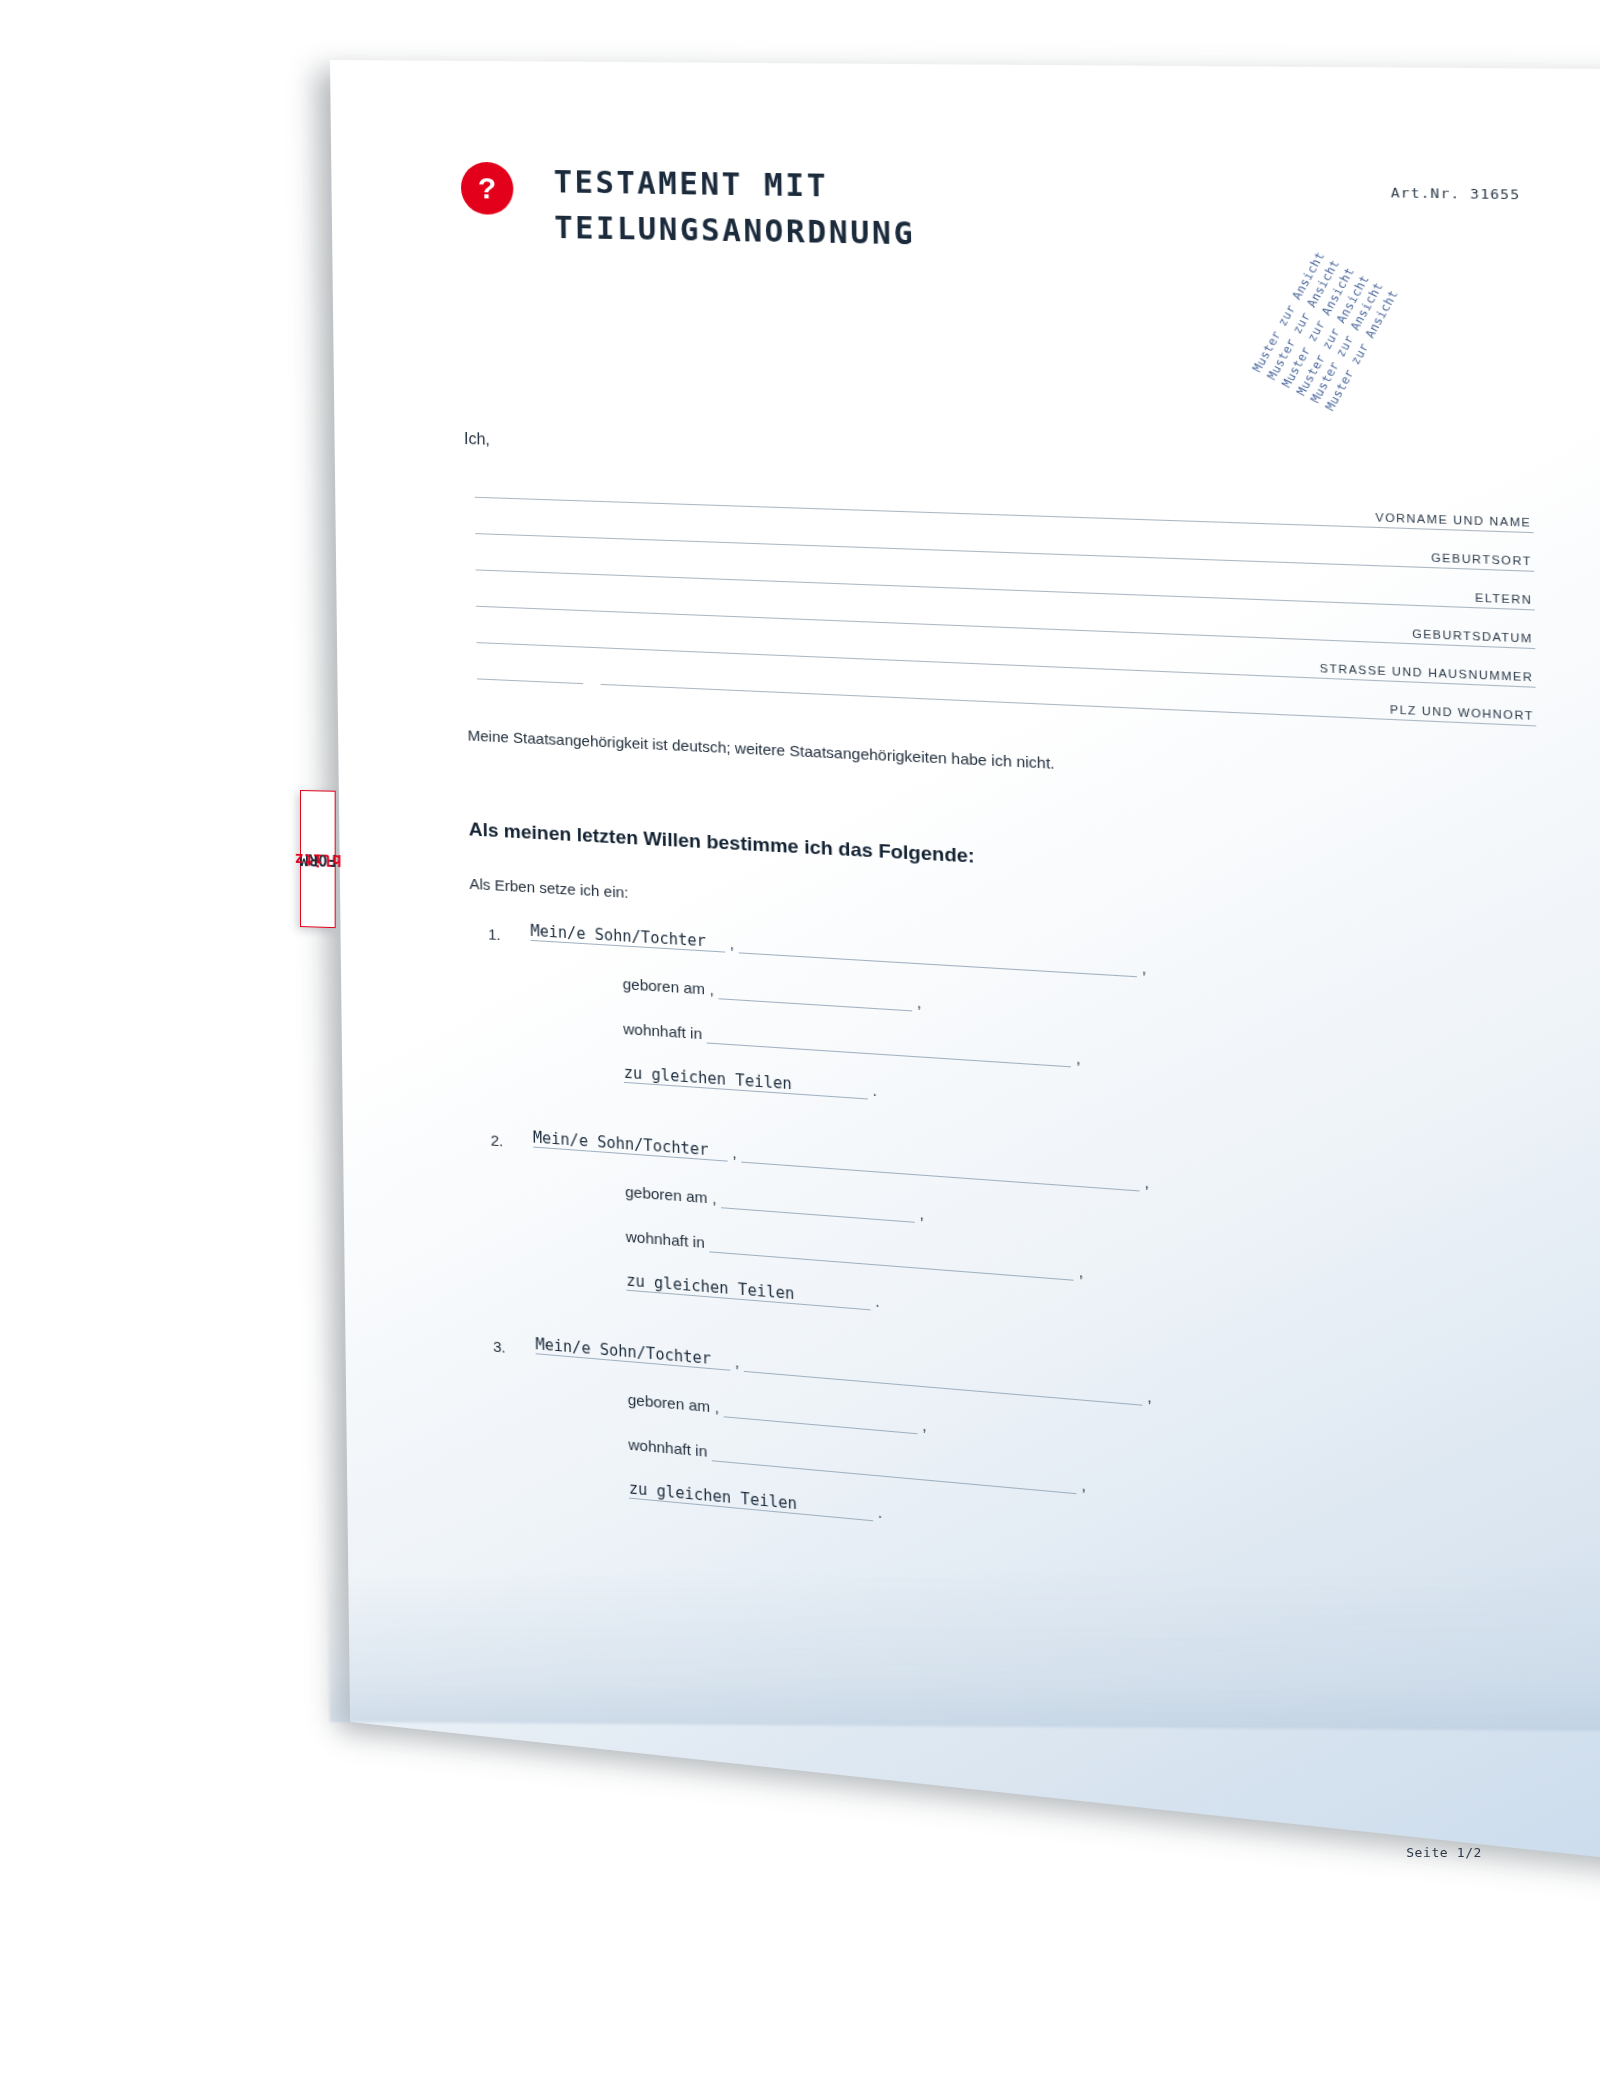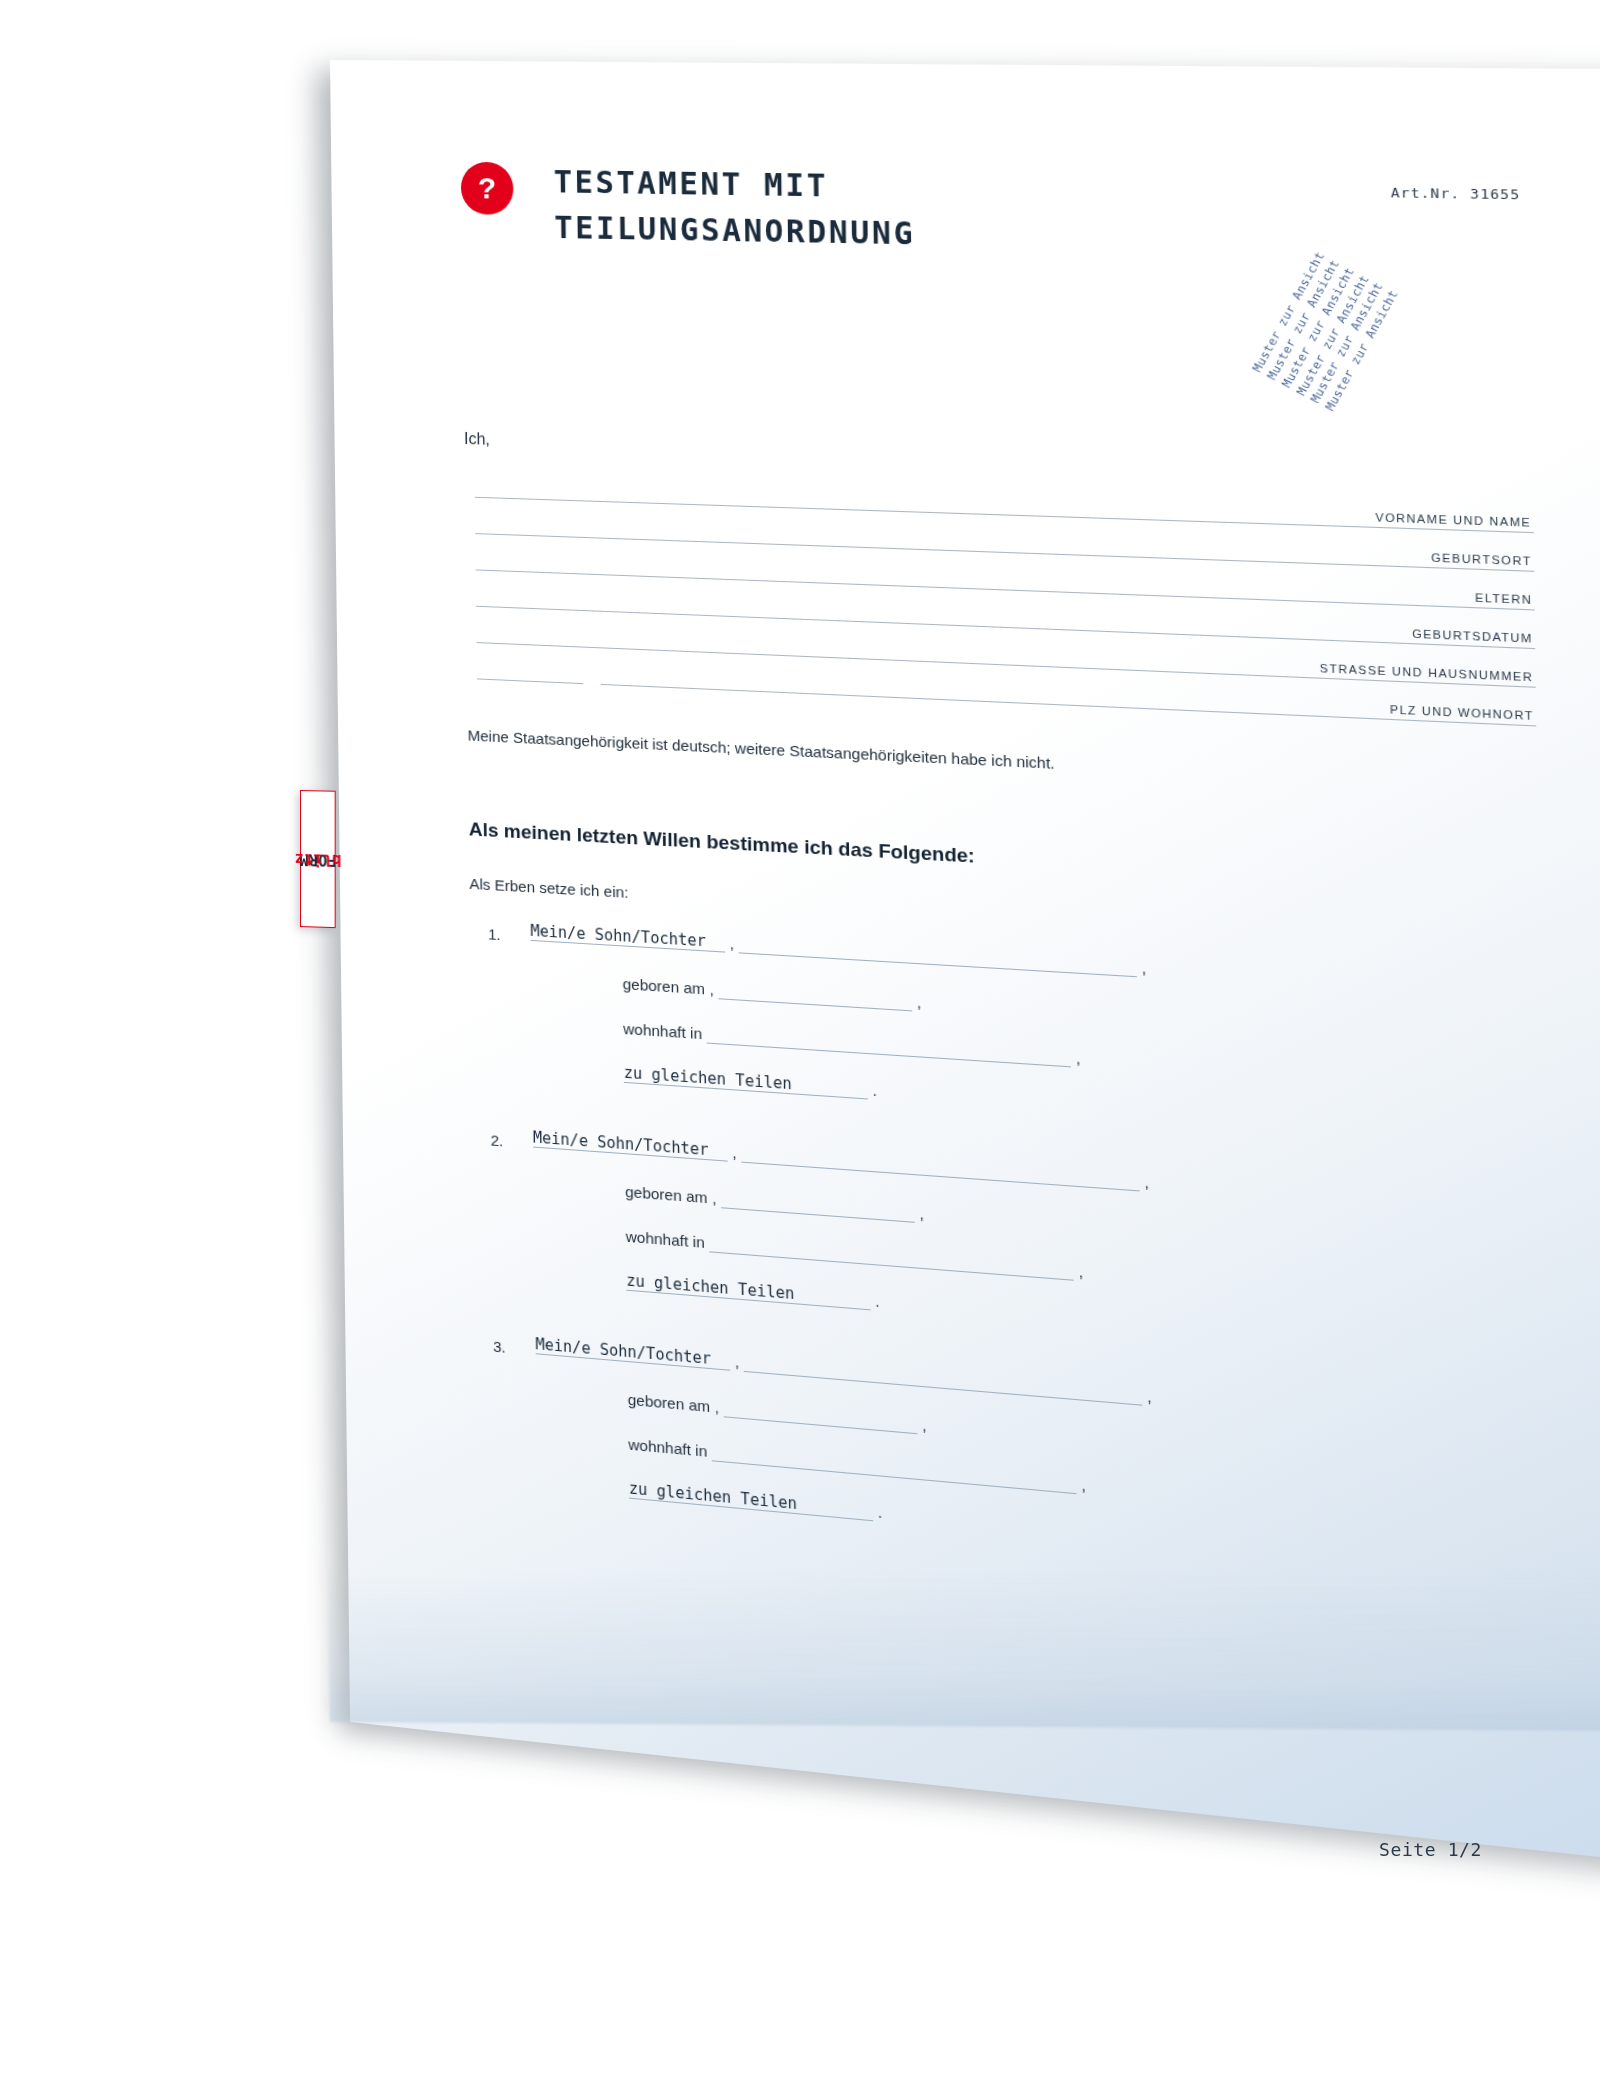--- a/index.html
+++ b/index.html
@@ -207,21 +207,21 @@
     font-family: "Liberation Sans", sans-serif;
   }
   .comma { font-size: 15px; color: #23303e; }
 
   
   .seite {
     position: absolute;
     right: 118px;
     bottom: 240px;
     font-family: "DejaVu Sans Mono", monospace;
-    font-size: 18px;
+    font-size: 13px;
     color: #2b3a4a;
     letter-spacing: .6px;
   }
 
   
   .tab {
     position: absolute;
     left: 300px;
     top: 790px;
     width: 34px;

